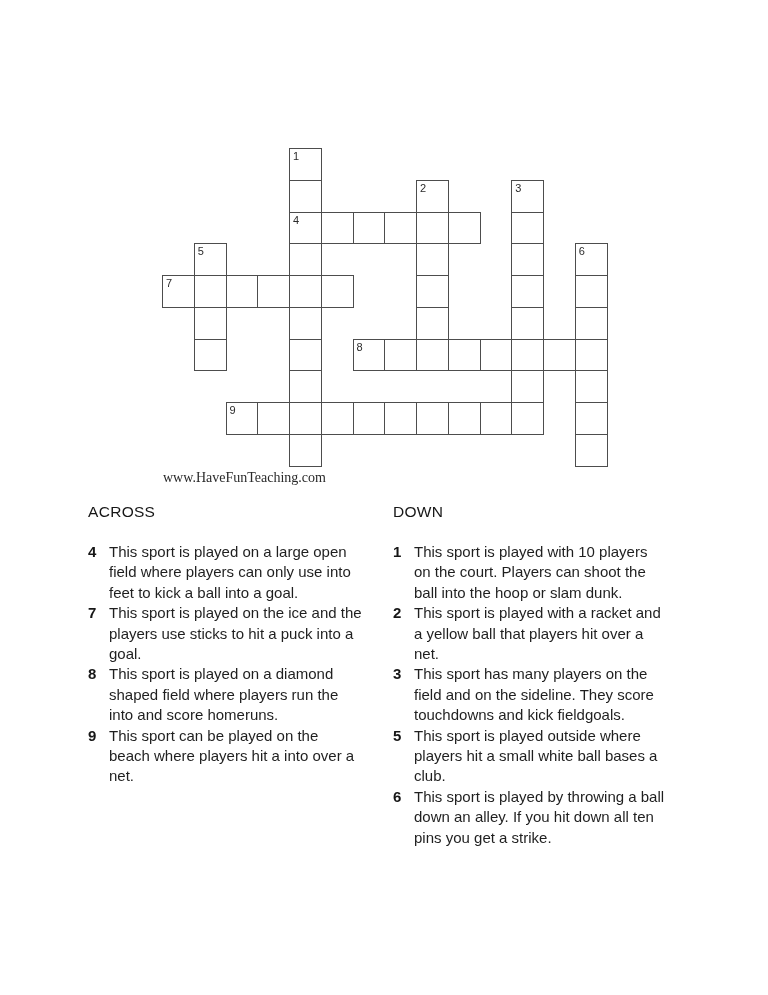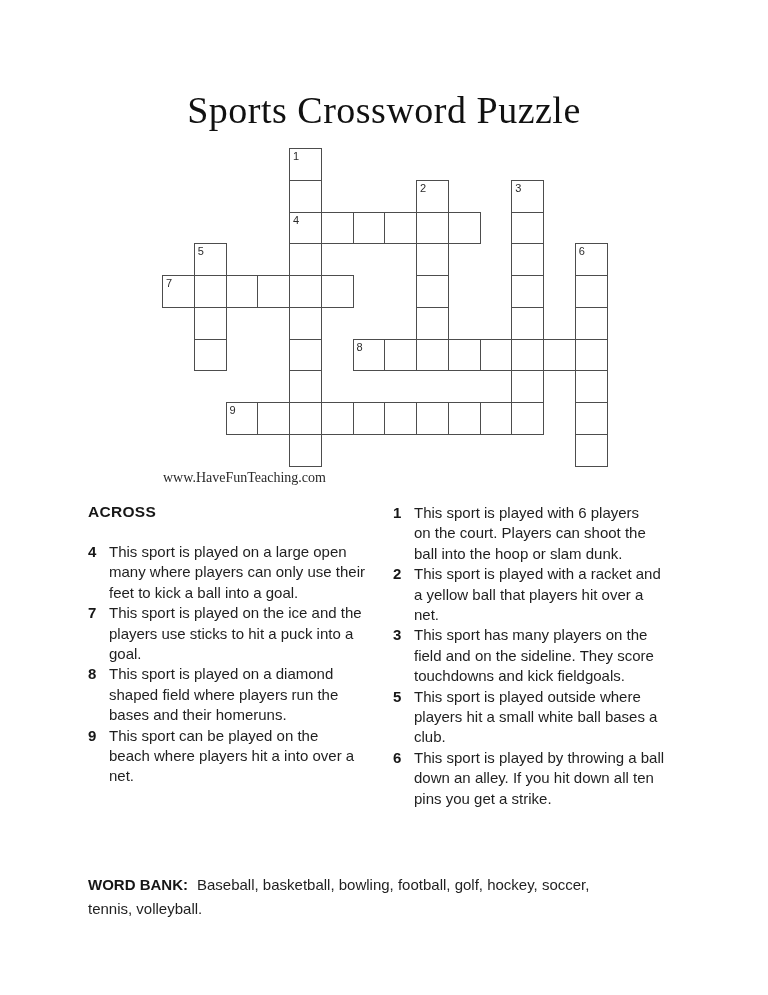--- a/index.html
+++ b/index.html
@@ -53,21 +53,21 @@
   }
   .clue-col {
     position: absolute;
     top: 503px;
     width: 318px;
   }
   #across-col { left: 88px; }
   #down-col   { left: 393px; }
   .clue-header {
     font-size: 15.5px;
-    font-weight: bold;
+    font-weight: normal;
     letter-spacing: 0.3px;
     color: #161616;
     margin-bottom: 21px;
   }
   .clue {
     display: flex;
     align-items: flex-start;
   }
   .clue-num {
     flex: none;
@@ -98,21 +98,20 @@
     color: #161616;
     margin-right: 9px;
   }
   .word-bank-words { white-space: pre-line; }
 </style>
 </head>
 <body>
 
 <div id="page">
 
-  <div class="title">Sports Crossword Puzzle</div>
 
   <div id="grid">
       <div class="cw-cell" style="left: 127px; top: 0px; width: 32.75px; height: 32.75px; border-color: rgb(77, 77, 77);">
         <span class="cw-num">1</span>
       </div>
       <div class="cw-cell" style="left: 127px; top: 31.75px; width: 32.75px; height: 32.75px; border-color: rgb(77, 77, 77);"></div>
       <div class="cw-cell" style="left: 127px; top: 63.5px; width: 32.75px; height: 32.75px; border-color: rgb(77, 77, 77);">
         <span class="cw-num">4</span>
       </div>
       <div class="cw-cell" style="left: 127px; top: 95.25px; width: 32.75px; height: 32.75px; border-color: rgb(77, 77, 77);"></div>
@@ -185,52 +184,53 @@
     </div>
 
   <div class="attribution">www.HaveFunTeaching.com</div>
 
   <div class="clue-col" id="across-col">
     <div class="clue-header">ACROSS</div>
     <div>
   <div class="clue">
     <span class="clue-num">4</span>
     <span class="clue-text">This sport is played on a large open
-many where players can only use their
+field where players can only use into
 feet to kick a ball into a goal.</span>
   </div>
 
   <div class="clue">
     <span class="clue-num">7</span>
     <span class="clue-text">This sport is played on the ice and the
 players use sticks to hit a puck into a
 goal.</span>
   </div>
 
   <div class="clue">
     <span class="clue-num">8</span>
     <span class="clue-text">This sport is played on a diamond
 shaped field where players run the
-bases and their homeruns.</span>
+into and score homeruns.</span>
   </div>
 
   <div class="clue">
     <span class="clue-num">9</span>
     <span class="clue-text">This sport can be played on the
 beach where players hit a into over a
 net.</span>
   </div>
 </div>
   </div>
 
   <div class="clue-col" id="down-col">
+    <div class="clue-header">DOWN</div>
     <div>
   <div class="clue">
     <span class="clue-num">1</span>
-    <span class="clue-text">This sport is played with 6 players
+    <span class="clue-text">This sport is played with 10 players
 on the court. Players can shoot the
 ball into the hoop or slam dunk.</span>
   </div>
 
   <div class="clue">
     <span class="clue-num">2</span>
     <span class="clue-text">This sport is played with a racket and
 a yellow ball that players hit over a
 net.</span>
   </div>
@@ -251,18 +251,14 @@
 
   <div class="clue">
     <span class="clue-num">6</span>
     <span class="clue-text">This sport is played by throwing a ball
 down an alley. If you hit down all ten
 pins you get a strike.</span>
   </div>
 </div>
   </div>
 
-  <div class="word-bank">
-    <span class="word-bank-label">WORD BANK:</span><span class="word-bank-words">Baseball, basketball, bowling, football, golf, hockey, soccer,
-tennis, volleyball.</span>
-  </div>
 
 </div>
 
 </body></html>

